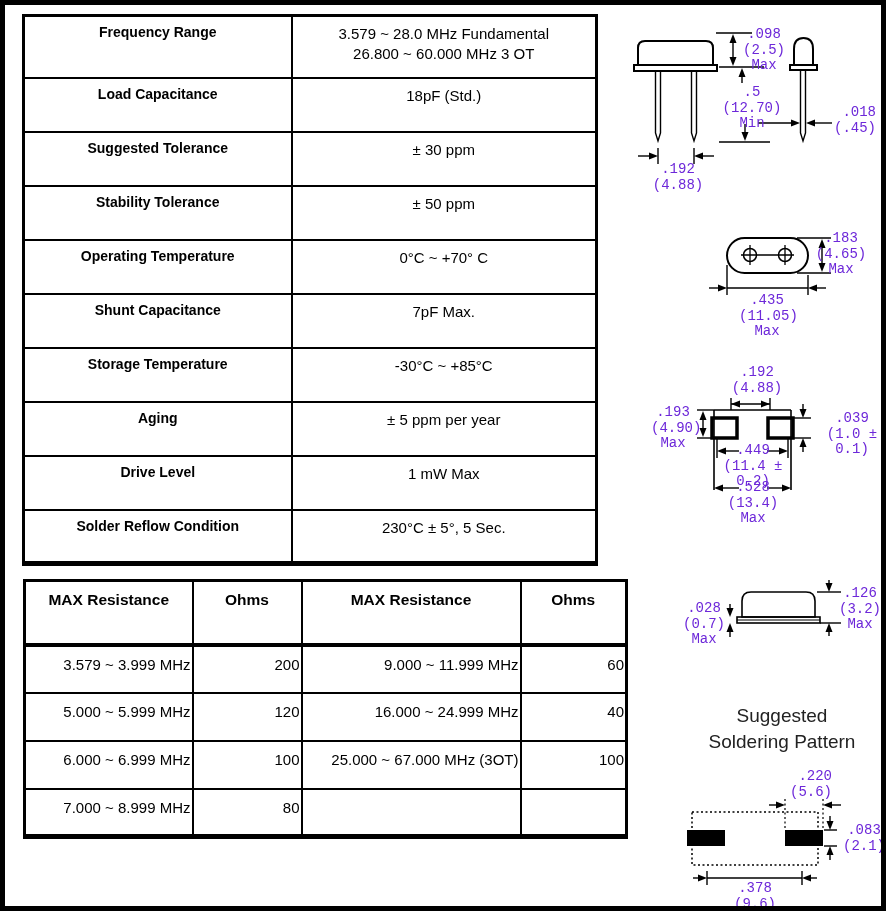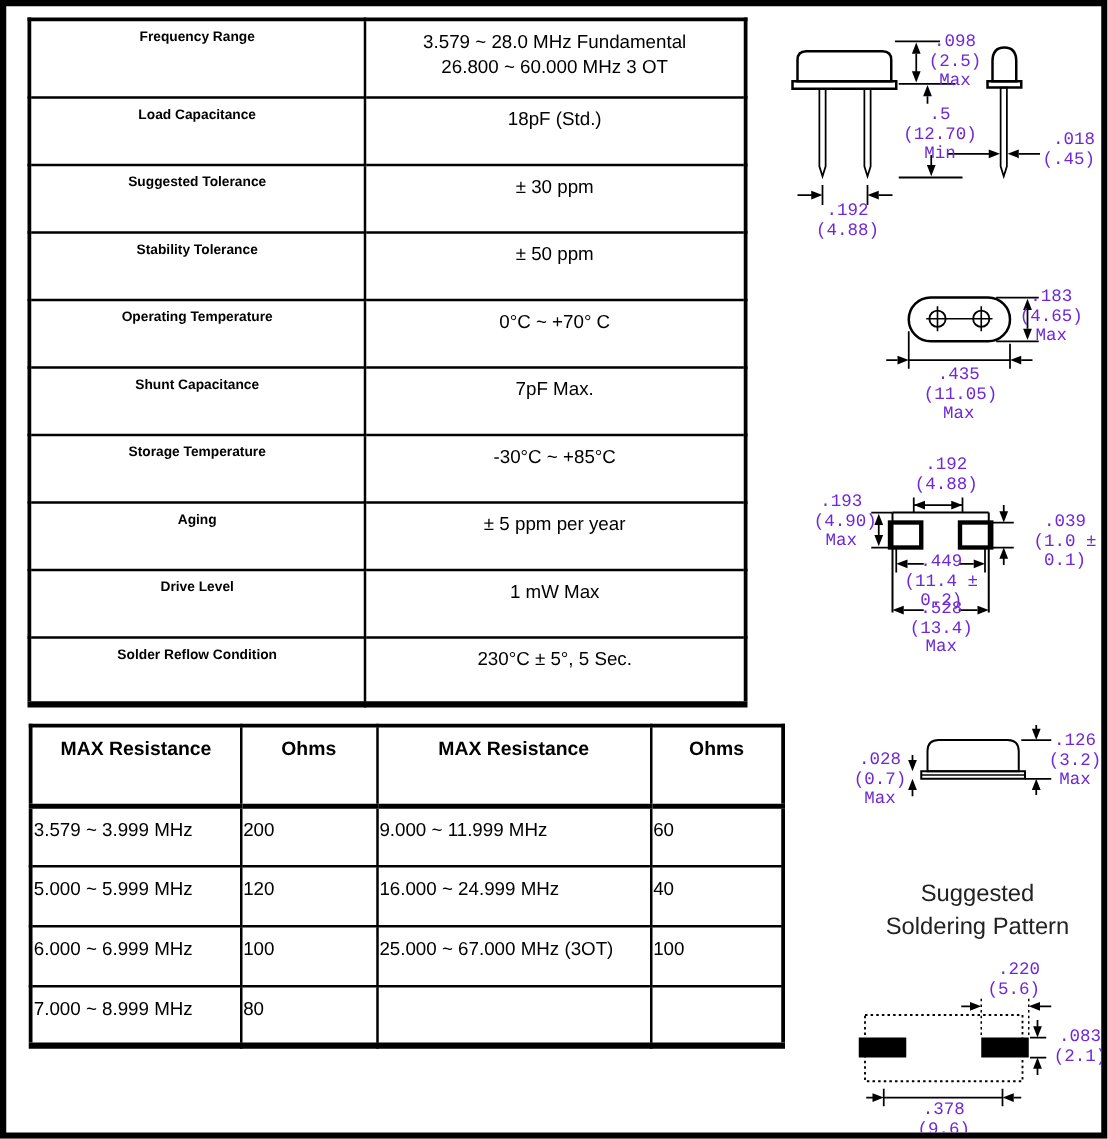--- a/index.html
+++ b/index.html
@@ -6,26 +6,26 @@
   .page{
     position:relative;width:886px;height:911px;box-sizing:border-box;
     background:#fff;border:5px solid #000;overflow:hidden;
     font-family:"Liberation Sans",sans-serif;color:#000;
   }
   table{border-collapse:collapse;position:absolute;table-layout:fixed;background:#fff;}
   #spec{left:17px;top:9px;width:573px;border:3px solid #000;border-bottom-width:5px;}
   #spec td{border:2px solid #000;vertical-align:top;text-align:center;padding:7px 4px 0 4px;}
   #spec tr{height:54px;}
   #spec tr.first{height:62px;}
-  #spec td.lbl{font-weight:bold;font-size:11px;}
+  #spec td.lbl{font-weight:bold;font-size:14px;}
   #spec td.val{font-size:15px;white-space:pre-line;line-height:1.35;}
   #res{left:18px;top:574px;width:602px;border:3px solid #000;border-bottom-width:5px;}
   #res th{border:2px solid #000;border-bottom:4px solid #000;vertical-align:top;
           text-align:center;padding-top:9px;font-size:15.5px;height:64px;box-sizing:border-box;}
-  #res td{border:2px solid #000;vertical-align:top;text-align:left;padding-top:9px;font-size:15px;}
+  #res td{border:2px solid #000;vertical-align:top;text-align:right;padding-top:9px;font-size:15px;}
   #res tr.data{height:48px;}
   .draw{position:absolute;}
   .draw svg{position:absolute;left:0;top:0;}
   .dim{
     position:absolute;font-family:Liberation Mono, monospace;font-size:14px;
     line-height:1.12;text-align:center;white-space:pre-line;color:#6d28d9;
   }
   .pattern-title{
     position:absolute;font-family:"Liberation Sans",sans-serif;font-size:19px;
     line-height:1.35;text-align:center;white-space:pre-line;color:#222;
@@ -247,21 +247,21 @@
       <line x1="122" y1="88" x2="134" y2="88" stroke-width="1.4"></line>
       <polygon points="143,88 134,84.5 134,91.5"></polygon>
 
       <polygon points="69,125 78,121.5 78,128.5"></polygon>
       <line x1="78" y1="125" x2="94" y2="125" stroke-width="1.4"></line>
       <line x1="122" y1="125" x2="137" y2="125" stroke-width="1.4"></line>
       <polygon points="146,125 137,121.5 137,128.5"></polygon>
     </svg>
     <div class="dim" style="left:84px;top:2px;width:56px;">.192
 (4.88)</div>
-    <div class="dim" style="left:6px;top:32px;width:44px;">.193
+    <div class="dim" style="left:6px;top:42px;width:44px;">.193
 (4.90)
 Max</div>
     <div class="dim" style="left:170px;top:48px;width:74px;">.039
 (1.0 ± 0.1)</div>
     <div class="dim" style="left:67px;top:80px;width:82px;">.449
 (11.4 ± 0.2)</div>
     <div class="dim" style="left:80px;top:117px;width:56px;">.528
 (13.4)
 Max</div>
   </div>

